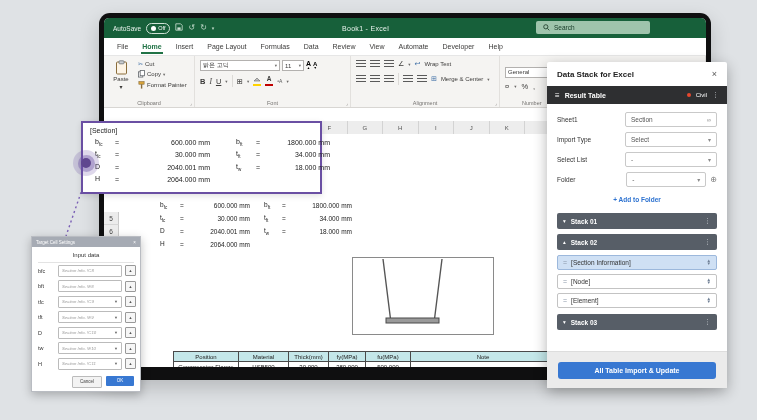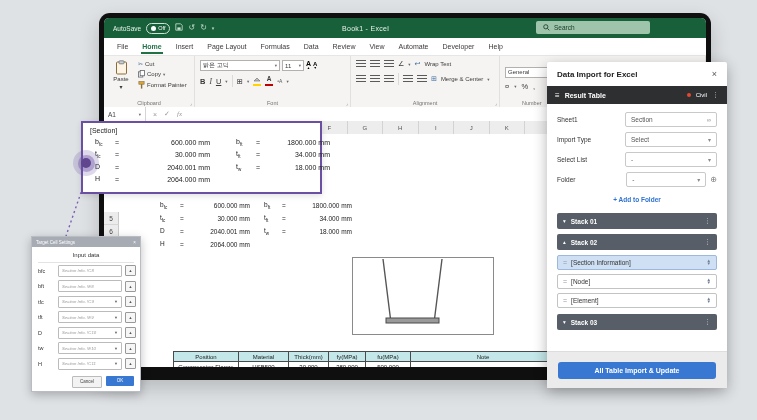--- a/index.html
+++ b/index.html
@@ -274,29 +274,20 @@
       <div class="frow2" style="gap:5px">
         <span>¤</span>
             <span class="caret">▾</span>
         <span>%</span>
         <span>,</span>
       </div>
       <div class="grp-label" style="text-align:left;padding-left:22px">Number</div>
     </div>
   </div>
 
-  <div class="fbar">
-    <div class="namebox">
-          <span>A1</span>
-          <span class="caret">▾</span>
-        </div>
-    <span class="fic">×</span>
-    <span class="fic">✓</span>
-    <span class="fic" style="font-style:italic;font-family:'Liberation Serif',serif">fx</span>
-  </div>
 
   <div class="colheads">
     <div class="corner"></div>
     <div class="chcell" style="left:208px">F</div>
     <div class="chcell" style="left:243.5px">G</div>
     <div class="chcell" style="left:279px">H</div>
     <div class="chcell" style="left:314.5px">I</div>
     <div class="chcell" style="left:350px">J</div>
     <div class="chcell" style="left:385.5px">K</div>
   </div>
@@ -487,21 +478,21 @@
   </div>
 
   <div class="dlg-ft">
     <span class="btn-cancel">Cancel</span>
     <span class="btn-ok">OK</span>
   </div>
 </div>
 
 <div class="panel">
   <div class="p-title">
-    <span>Data Import for Excel</span>
+    <span>Data Stack for Excel</span>
     <span class="p-x">×</span>
   </div>
   <div class="p-dark">
     <span class="ham">≡</span>
     <span class="pd-t">Result Table</span>
     <span class="p-dot"></span>
     <span class="p-civ">Civil</span>
     <span class="p-more">⋮</span>
   </div>
 

